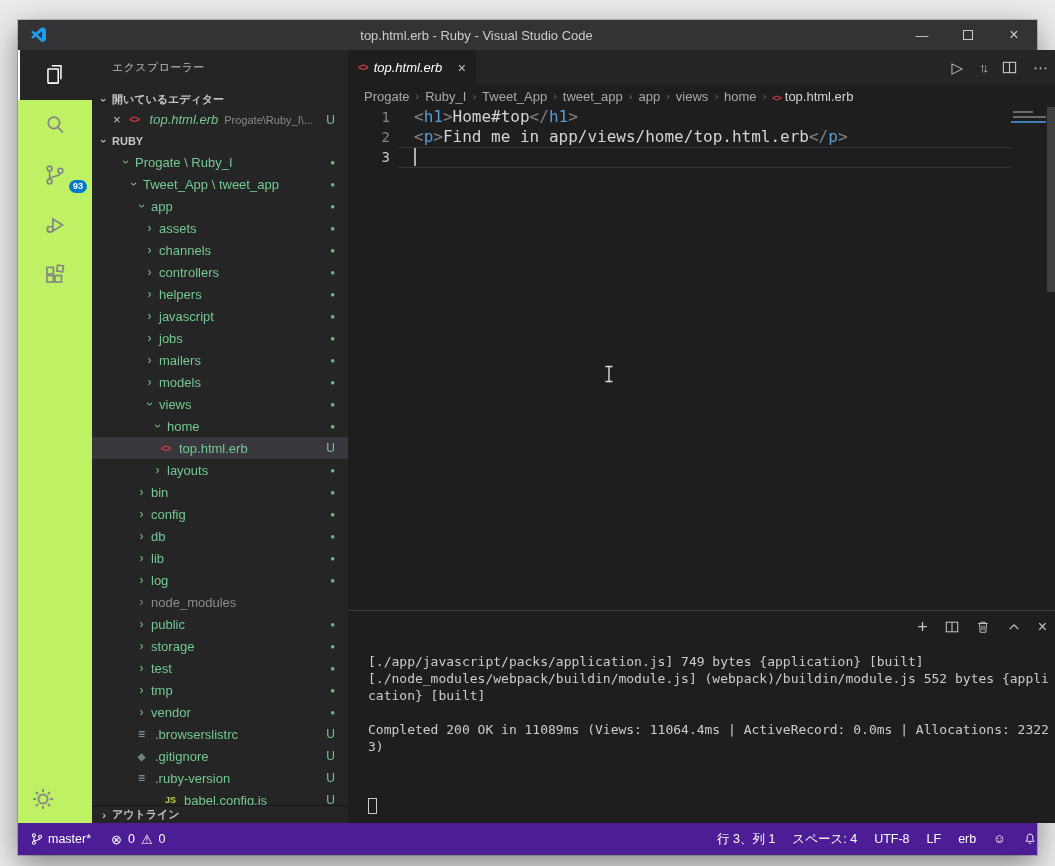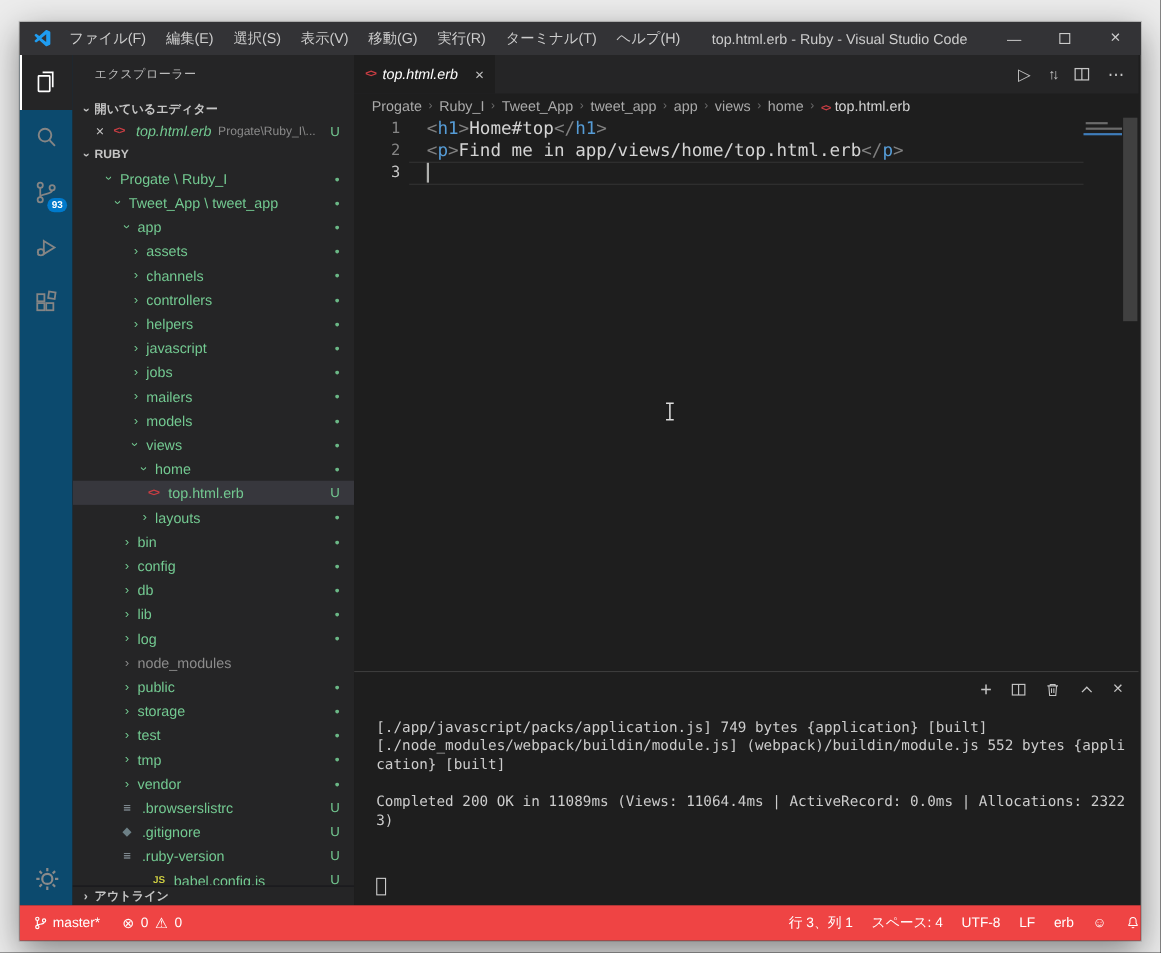--- a/index.html
+++ b/index.html
@@ -16,21 +16,21 @@
   .vscode-logo { margin:0 8px 0 12px; display:flex; }
   .menubar { display:flex; height:30px; }
   .menu-item { padding:0 9px; font-size:13px; color:#cccccc; line-height:30px; white-space:nowrap; }
   .title-text { flex:1; text-align:center; color:#cccccc; font-size:13px; white-space:nowrap; overflow:hidden; }
   .win-controls { display:flex; }
   .win-btn { width:46px; height:30px; display:flex; align-items:center; justify-content:center; color:#cccccc; font-size:13px; }
   .maxi-box { width:10px; height:10px; border:1px solid #cccccc; display:inline-block; }
   
   .main { position:absolute; top:30px; left:0; width:1019px; height:773px; display:flex; }
   
-  .activitybar { width:48px; background:#0c4a6e; position:relative; flex:none; }
+  .activitybar { width:74px; background:#bef264; position:relative; flex:none; }
   .ab-item { height:50px; display:flex; align-items:center; justify-content:center; position:relative; }
   .ab-item.active { background:#252526; }
   .ab-item.active::before { content:""; position:absolute; left:0; top:0; width:2px; height:100%; background:#ffffff; }
   .ab-badge { position:absolute; right:5px; bottom:7px; background:#007acc; color:#fff; font-size:9px; line-height:9px; border-radius:9px; padding:2px 4px; font-weight:bold; }
   .ab-settings { position:absolute; bottom:2px; left:0; width:50px; height:44px; display:flex; align-items:center; justify-content:center; }
   
   .sidebar { width:256px; background:#252526; position:relative; flex:none; overflow:hidden; }
   .sidebar-title { position:absolute; top:10px; left:20px; font-size:11px; color:#bbbbbb; letter-spacing:.4px; }
   .section-header { position:absolute; left:0; width:100%; height:21px; display:flex; align-items:center; font-size:11px; font-weight:bold; color:#c5c5c5; }
   .sec-chev { width:16px; margin-left:4px; font-size:11px; color:#c5c5c5; display:inline-block; text-align:center; }
@@ -92,49 +92,39 @@
   .panel-tab.active { color:#e7e7e7; border-bottom:1px solid #e7e7e7; }
   .terminal-select { position:absolute; left:361px; top:4px; width:172px; height:24px; background:#3c3c3c; color:#f0f0f0; font-size:13px; display:flex; align-items:center; padding:0 9px; }
   .sel-chev { margin-left:auto; font-size:11px; color:#cccccc; }
   .panel-actions { position:absolute; right:14px; top:0; height:32px; display:flex; gap:17px; align-items:center; color:#c5c5c5; }
   .pa-plus { font-size:18px; font-weight:normal; }
   .pa-close { font-size:16px; }
   .terminal { position:absolute; top:42px; left:20px; right:10px; bottom:0; font-family:"DejaVu Sans Mono","Liberation Mono",monospace; font-size:13px; line-height:17px; color:#cccccc; }
   .term-line { white-space:pre; height:17px; }
   .term-cursor { position:absolute; left:0; top:145px; width:9px; height:16px; border:1px solid #cccccc; }
   
-  .statusbar { position:absolute; left:0; top:803px; width:1019px; height:32px; background:#ef4444; display:flex; align-items:center; color:#ffffff; font-size:12.5px; }
+  .statusbar { position:absolute; left:0; top:803px; width:1019px; height:32px; background:#4c1d95; display:flex; align-items:center; color:#ffffff; font-size:12.5px; }
   .sb-left { display:flex; align-items:center; padding-left:12px; }
   .sb-item { display:flex; align-items:center; gap:4px; white-space:nowrap; }
   .sb-problems { margin-left:20px; gap:6px; }
   .sb-glyph { font-size:13px; }
   .sb-right { margin-left:auto; display:flex; align-items:center; gap:17px; }
   svg { display:block; }
 </style>
 </head>
 <body>
 
 <div class="window">
 
   <div class="titlebar">
     <span class="vscode-logo">
       <svg width="16" height="16" viewBox="0 0 24 24">
           <path fill="#1f9cf0" d="M23.15 2.6 18.9.55a1.4 1.4 0 0 0-1.6.27l-8.7 7.94-3.8-2.88a.93.93 0 0 0-1.19.05L2.45 6.98a.94.94 0 0 0 0 1.38L5.74 11.5 2.45 14.64a.94.94 0 0 0 0 1.38l1.16 1.05c.34.31.85.33 1.2.05l3.79-2.88 8.7 7.94c.43.39 1.05.5 1.6.27l4.25-2.05c.52-.25.85-.78.85-1.36V3.96c0-.58-.33-1.1-.85-1.36ZM18 16.8 11.4 11.5 18 6.2v10.6Z"></path>
         </svg>
     </span>
-    <nav class="menubar">
-        <span class="menu-item">ファイル(F)</span>
-        <span class="menu-item">編集(E)</span>
-        <span class="menu-item">選択(S)</span>
-        <span class="menu-item">表示(V)</span>
-        <span class="menu-item">移動(G)</span>
-        <span class="menu-item">実行(R)</span>
-        <span class="menu-item">ターミナル(T)</span>
-        <span class="menu-item">ヘルプ(H)</span>
-      </nav>
     <div class="title-text">top.html.erb - Ruby - Visual Studio Code</div>
     <div class="win-controls">
       <div class="win-btn">—</div>
       <div class="win-btn">
           <span class="maxi-box"></span>
         </div>
       <div class="win-btn" style="font-size:16px;">×</div>
     </div>
   </div>
 

